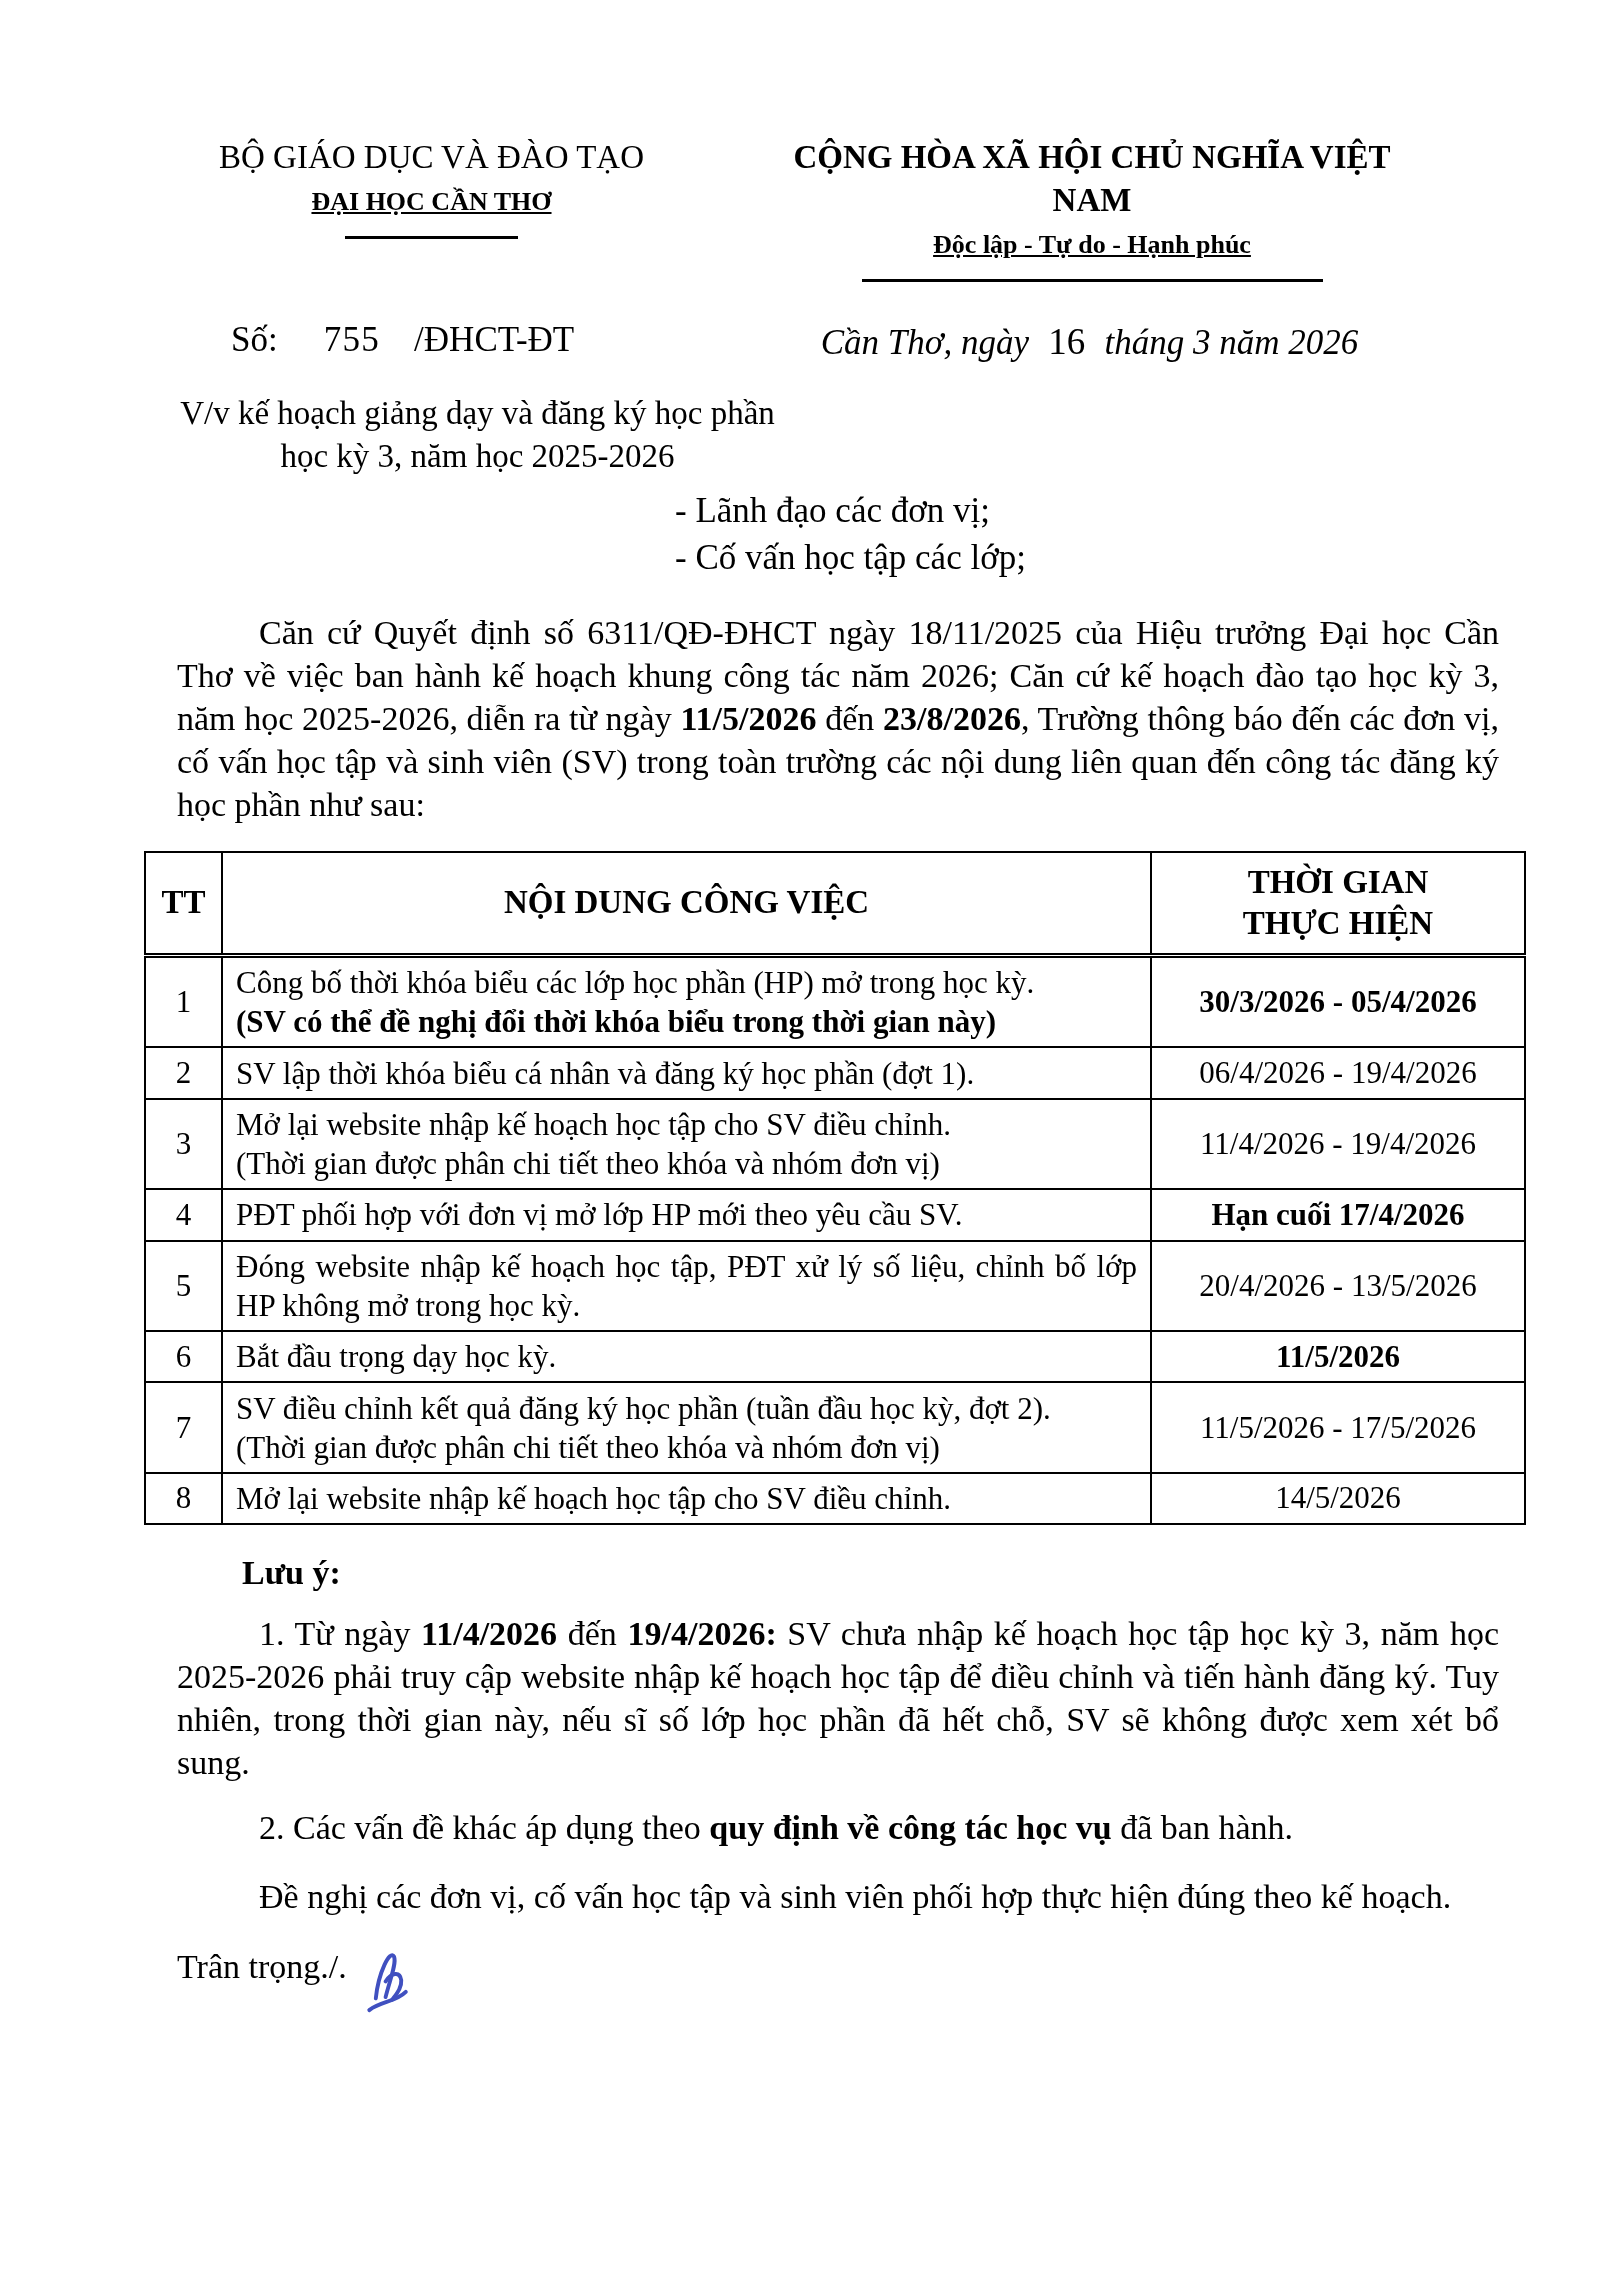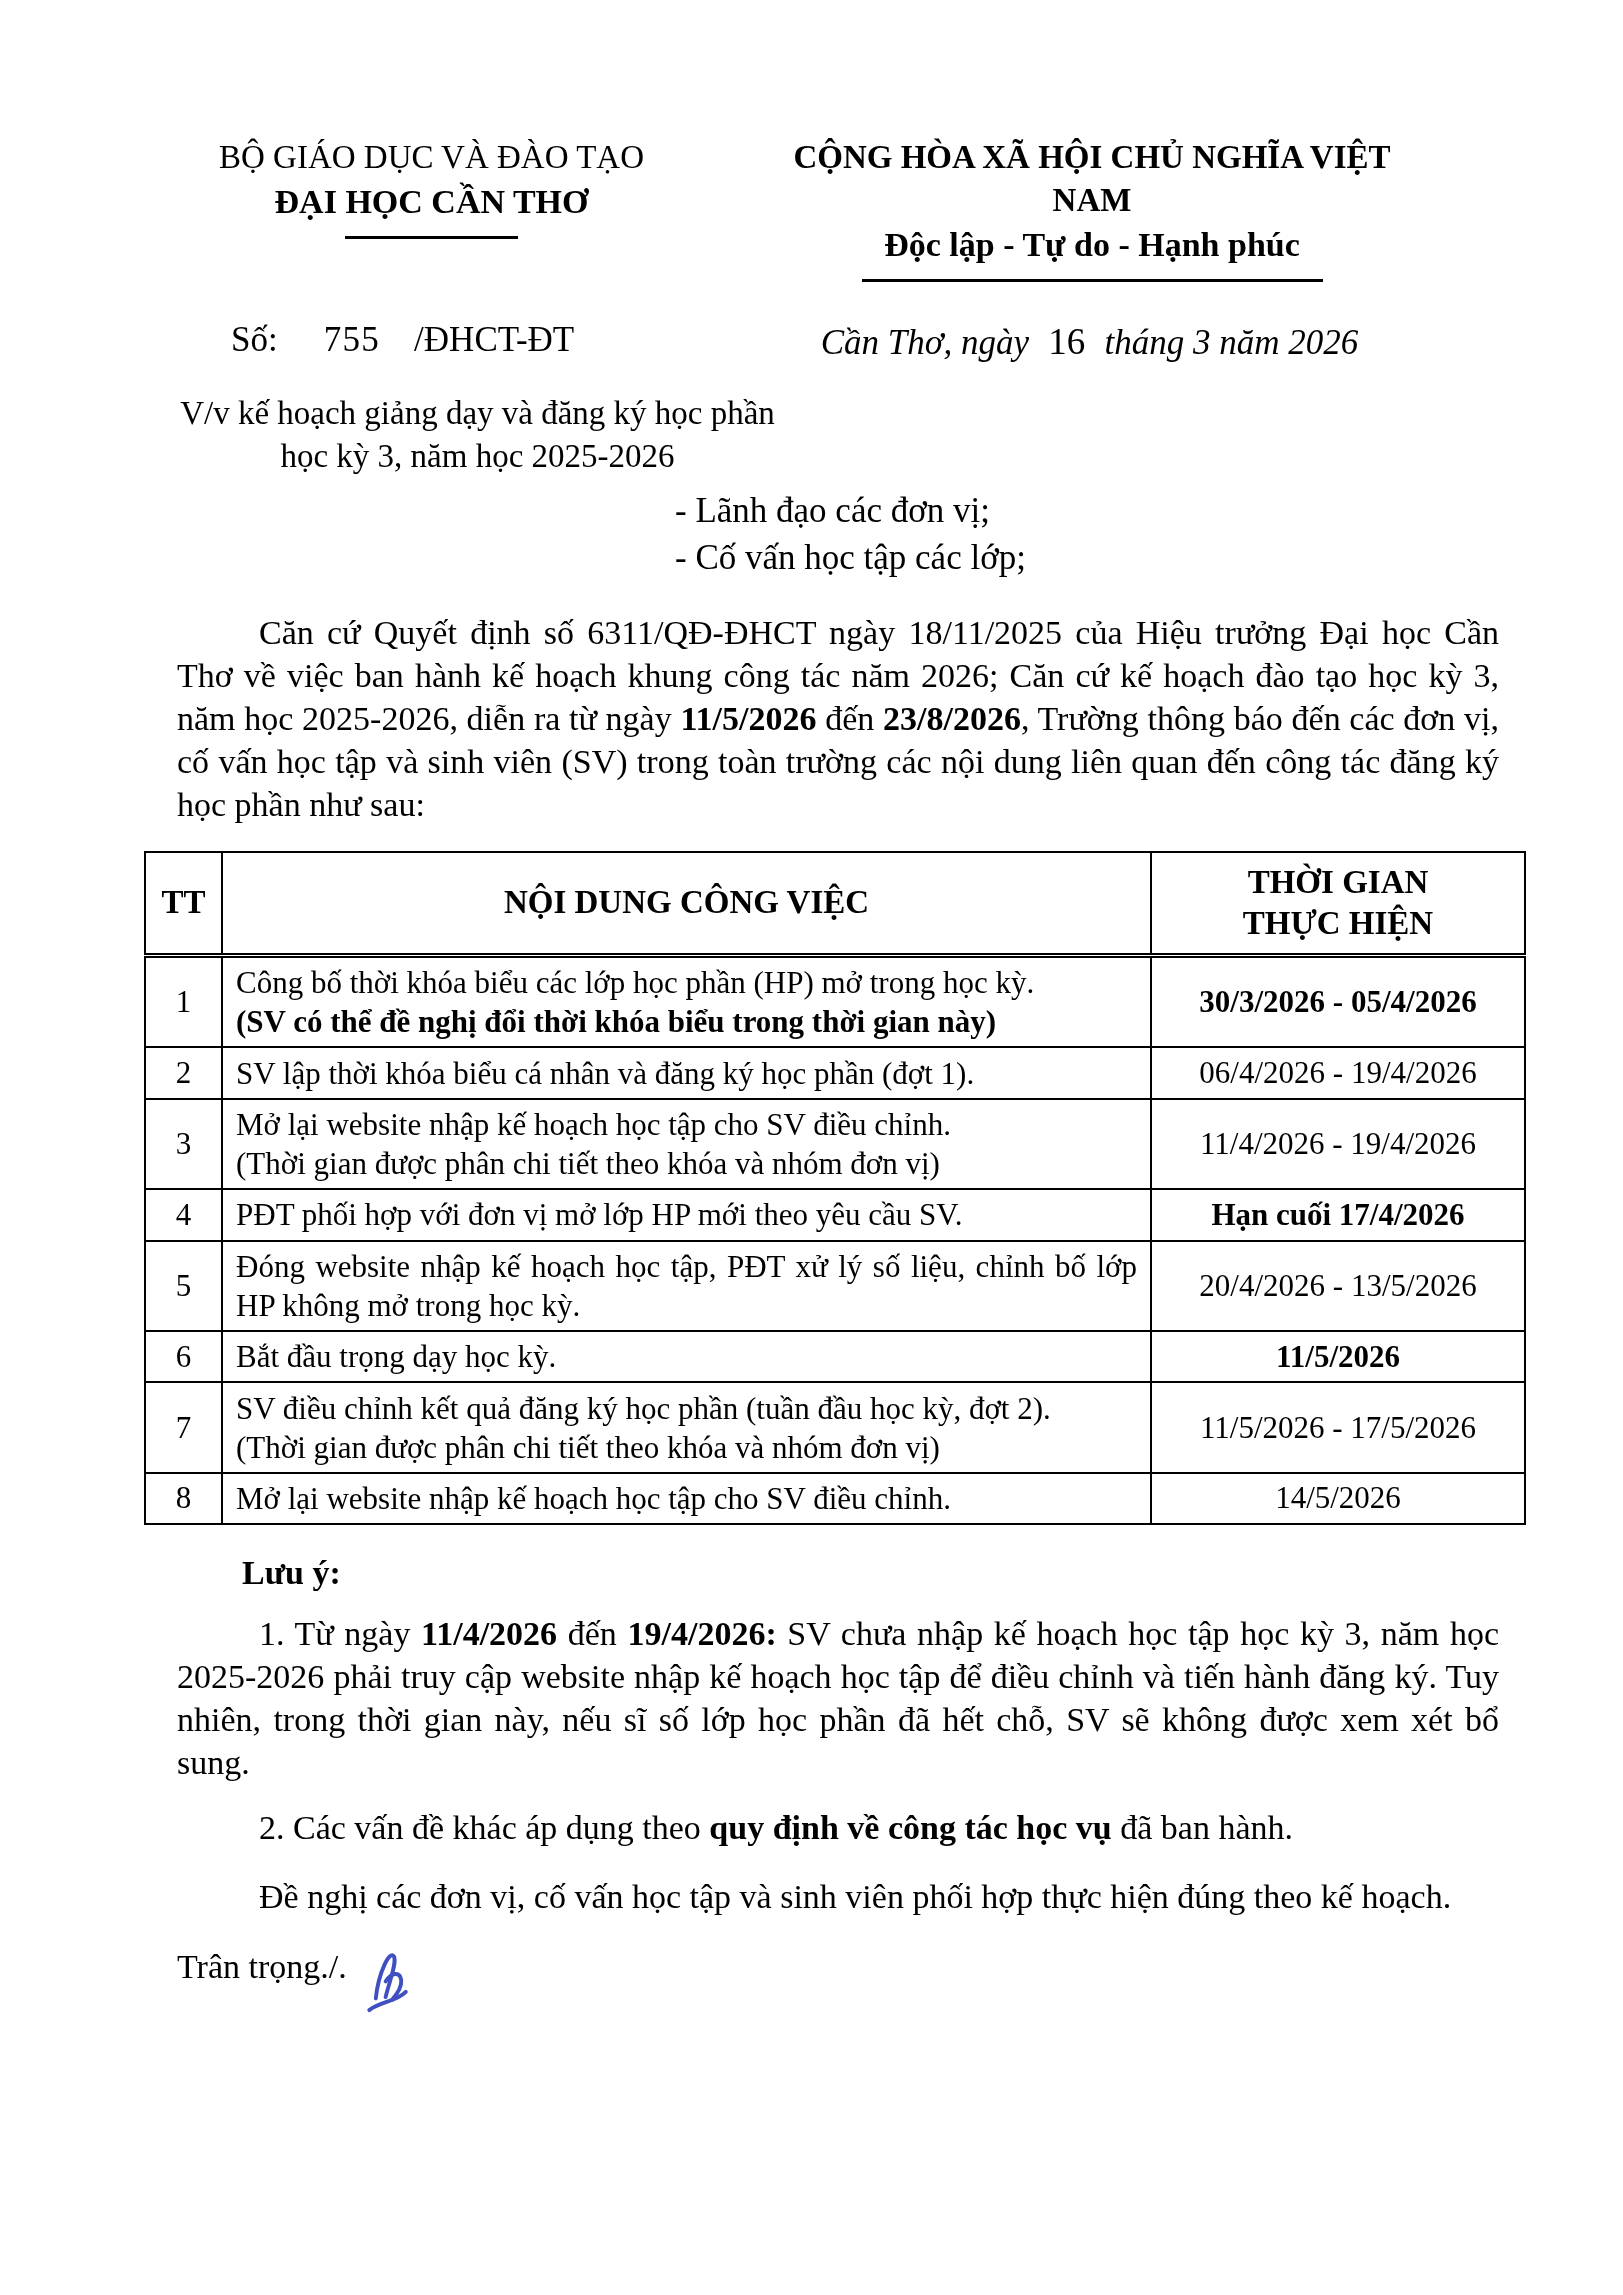--- a/index.html
+++ b/index.html
@@ -5,21 +5,21 @@
   * { margin:0; padding:0; box-sizing:border-box; }
   html,body { background:#ffffff; }
   body { font-family:"Liberation Serif","DejaVu Serif",serif; color:#000; }
   .page { position:relative; width:1623px; height:2048px; background:#fff; overflow:hidden; }
 
   
   .hdr { display:flex; padding-top:136px; }
   .hdr-left  { width:667px; margin-left:98px; text-align:center; }
   .hdr-right { width:641px;  margin-left:6.5px;  text-align:center; }
   .hdr-line1 { font-size:33px; line-height:43px; }
-  .hdr-line2 { font-size:34px; line-height:46px; font-weight:bold; }
+  .hdr-line2 { font-size:26px; line-height:46px; font-weight:bold;text-decoration:underline; }
   .hdr-right .hdr-line1 { font-weight:bold; }
   .rule { border-top:3.3px solid #000; margin:10.5px auto 0; }
   .rule-left  { width:173px; }
   .rule-right { width:461px; }
 
   
   .refrow { position:relative; margin-top:38px; height:50px; font-size:35px; }
   .ref-left { position:absolute; left:231px; top:0; }
   .ref-num { display:inline-block; padding:0 34px 0 46px; letter-spacing:1.3px; }
   .ref-right { position:absolute; left:772px; width:635px; text-align:center; font-style:italic; }

